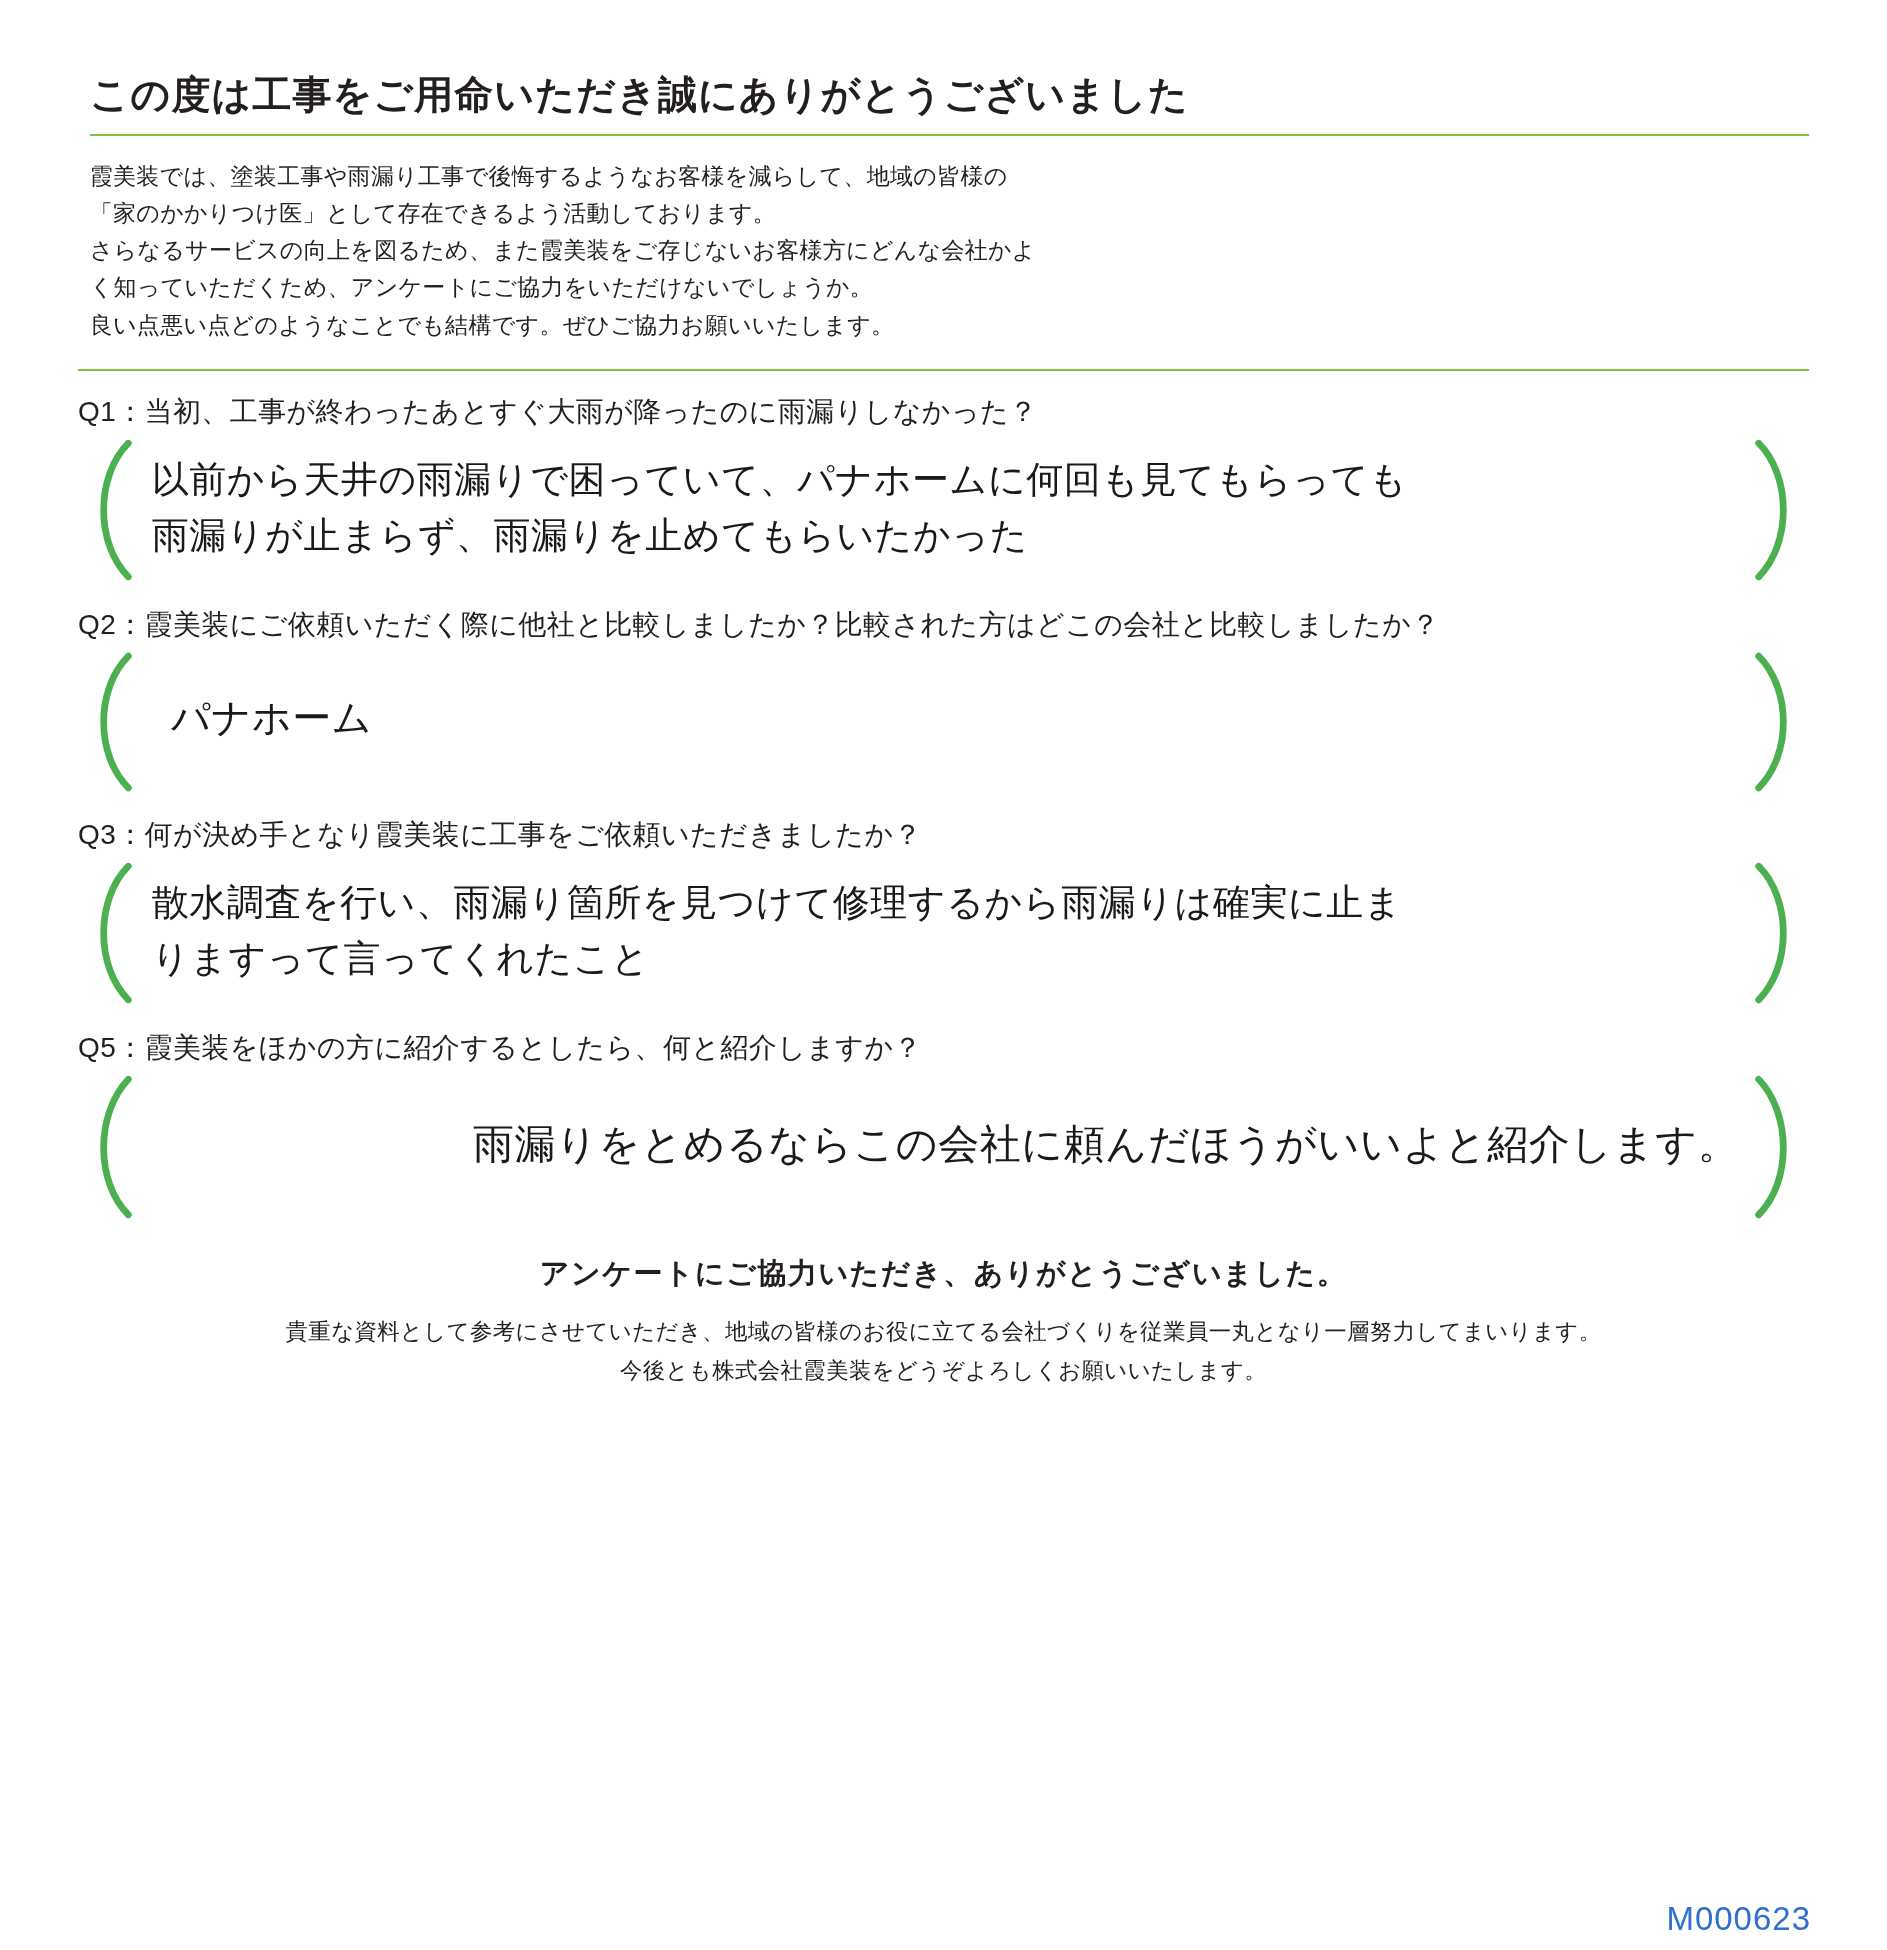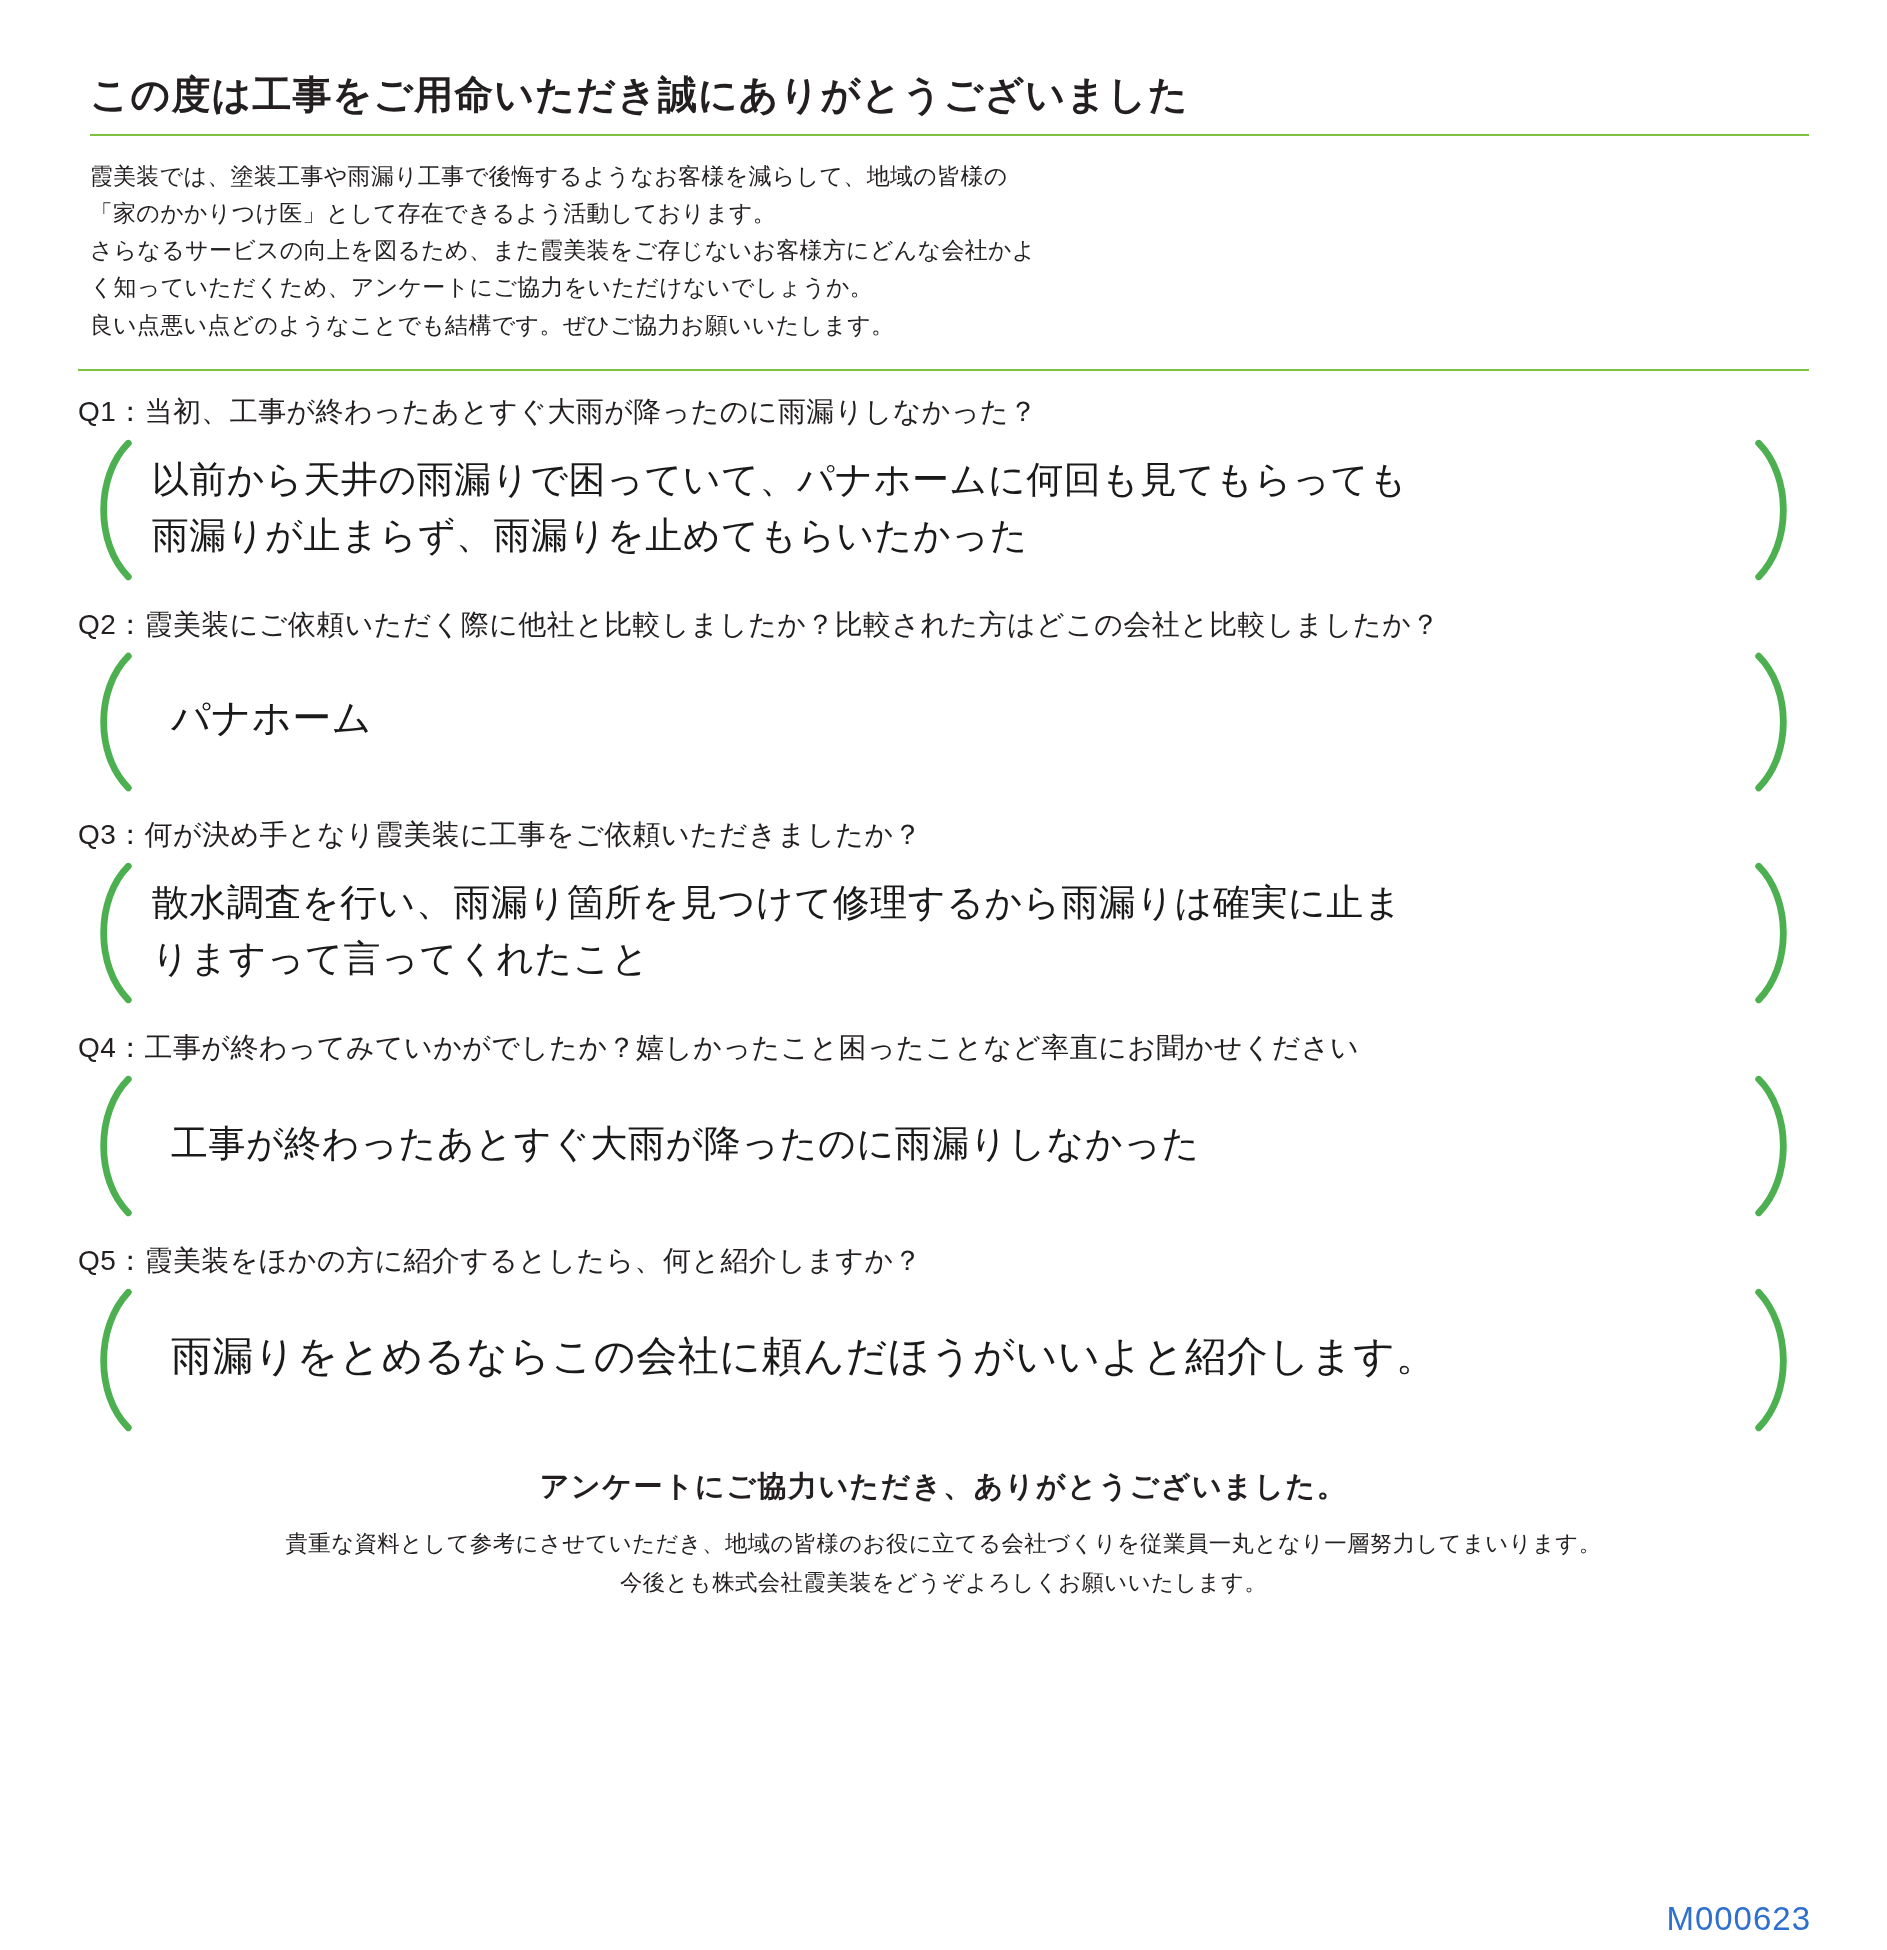--- a/index.html
+++ b/index.html
@@ -153,21 +153,21 @@
   .answer-text .aline { white-space: nowrap; }
 
   .qa-1 .answer-row { height: 146px; }
   .qa-2 .answer-row { height: 144px; }
   .qa-3 .answer-row { height: 146px; }
   .qa-4 .answer-row { height: 146px; }
   .qa-5 .answer-row { height: 148px; }
 
   .qa-2 .answer-text { padding-left: 33px; font-size: 39px; }
   .qa-4 .answer-text { padding-left: 33px; }
-  .qa-5 .answer-text { padding-left: 33px; font-size: 41px; }
+  .qa-5 .answer-text { padding-left: 33px; font-size: 41px; text-align: right; }
 
   
   .footer {
     margin-top: 33px;
     text-align: center;
   }
   .footer-title {
     font-size: 29px;
     font-weight: bold;
     letter-spacing: 1.5px;
@@ -266,38 +266,20 @@
         <span class="aline">りますって言ってくれたこと</span>
       </div>
       <div class="paren">
         <svg width="60" height="146" viewBox="0 0 62 150" aria-hidden="true">
           <path d="M10 6 C44 40, 44 110, 10 144" fill="none" stroke="#4cb050" stroke-width="7" stroke-linecap="round"></path>
         </svg>
       </div>
     </div>
   </div>
 
-  <div class="qa-block qa-4">
-    <div class="qa-question">Q4：工事が終わってみていかがでしたか？嬉しかったこと困ったことなど率直にお聞かせください</div>
-    <div class="answer-row">
-      <div class="paren">
-        <svg width="60" height="146" viewBox="0 0 62 150" aria-hidden="true">
-          <path d="M52 6 C18 40, 18 110, 52 144" fill="none" stroke="#4cb050" stroke-width="7" stroke-linecap="round"></path>
-        </svg>
-      </div>
-      <div class="answer-text">
-        <span class="aline">工事が終わったあとすぐ大雨が降ったのに雨漏りしなかった</span>
-      </div>
-      <div class="paren">
-        <svg width="60" height="146" viewBox="0 0 62 150" aria-hidden="true">
-          <path d="M10 6 C44 40, 44 110, 10 144" fill="none" stroke="#4cb050" stroke-width="7" stroke-linecap="round"></path>
-        </svg>
-      </div>
-    </div>
-  </div>
 
   <div class="qa-block qa-5">
     <div class="qa-question">Q5：霞美装をほかの方に紹介するとしたら、何と紹介しますか？</div>
     <div class="answer-row">
       <div class="paren">
         <svg width="60" height="148" viewBox="0 0 62 152" aria-hidden="true">
           <path d="M52 6 C18 42, 18 112, 52 146" fill="none" stroke="#4cb050" stroke-width="7" stroke-linecap="round"></path>
         </svg>
       </div>
       <div class="answer-text">

